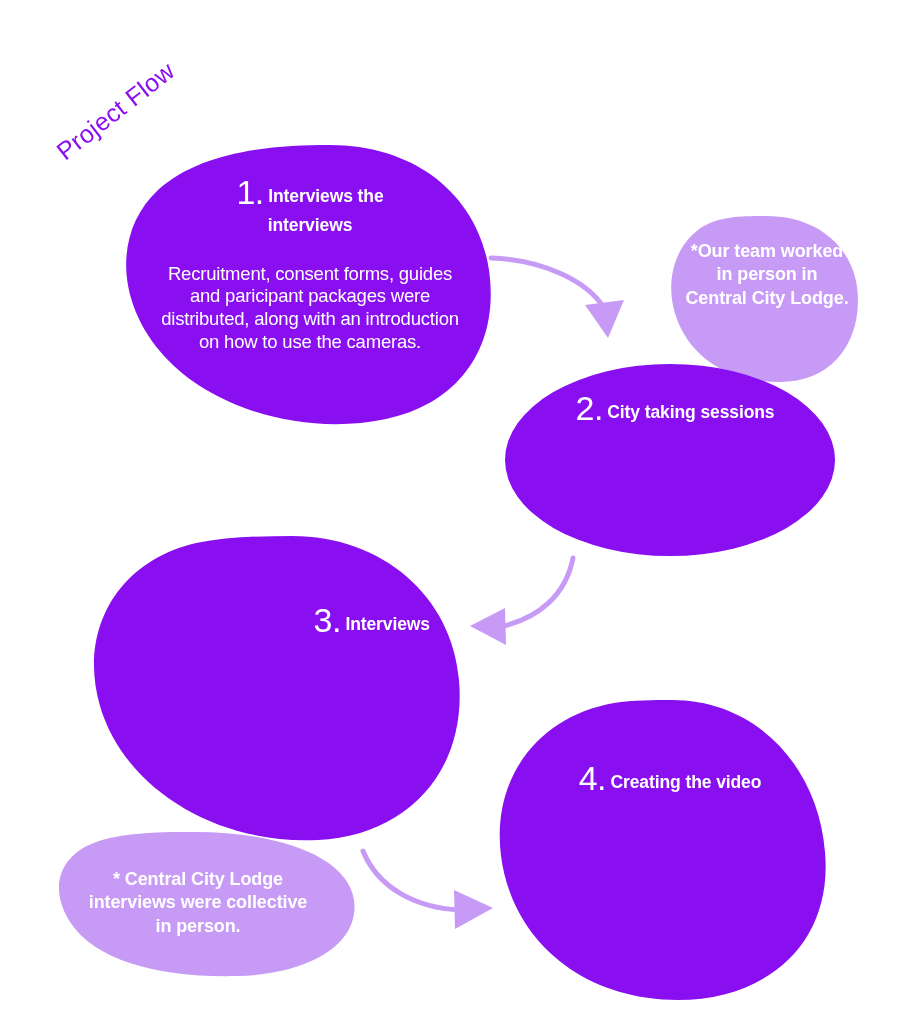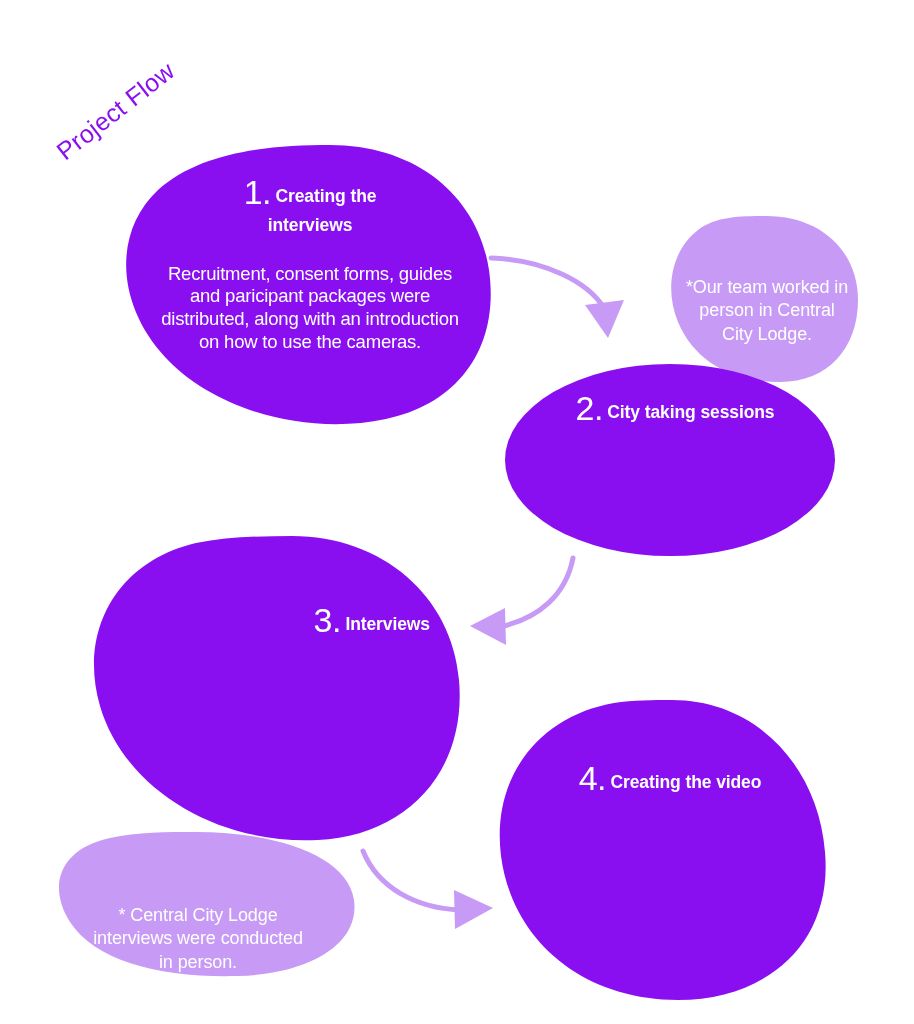--- a/index.html
+++ b/index.html
@@ -58,24 +58,23 @@
     display: block;
     font-size: 18.5px;
     font-weight: 400;
     letter-spacing: -0.2px;
   }
   .note-text {
     position: absolute;
     color: #ffffff;
     text-align: center;
     font-size: 18px;
-    font-weight: 400;
+    font-weight: 700;
     line-height: 1.30;
     letter-spacing: -0.1px;
-    margin-top: 36px;
   }
 
   
   #t1 { left: 160px; top: 172px; width: 300px; }
   #t1 .gap { display:block; height: 26px; }
   
   #t2 { left: 530px; top: 388px; width: 290px; }
   #t2 .gap { display:block; height: 22px; }
   
   #t3 { left: 125px; top: 600px; width: 305px; text-align: right; }
@@ -160,21 +159,21 @@
     </g>
   </svg>
 
   <div class="txt-layer">
 
     <div id="project-flow">Project Flow</div>
 
     <div class="blob-text" id="t1">
       <span class="heading">
         <span class="num">1.</span>
-        <span class="htitle">Creating the</span>
+        <span class="htitle">Interviews the</span>
       </span>
       <span class="htitle">interviews</span>
       <span class="gap"></span>
       <span class="body-copy">Recruitment, consent forms, guides and paricipant packages were distributed, along with an introduction on how to use the cameras.</span>
     </div>
 
     <div class="blob-text" id="t2">
       <span class="heading">
         <span class="num">2.</span>
         <span class="htitle">City taking sessions</span>
@@ -192,15 +191,15 @@
 
     <div class="blob-text" id="t4">
       <span class="heading">
         <span class="num">4.</span>
         <span class="htitle">Creating the video</span>
       </span>
       <span class="gap"></span>
     </div>
 
     <div class="note-text" id="n1">*Our team worked in person in Central City Lodge.</div>
-    <div class="note-text" id="n2">* Central City Lodge interviews were conducted in person.</div>
+    <div class="note-text" id="n2">* Central City Lodge interviews were collective in person.</div>
   </div>
 </div>
 
 </body></html>

